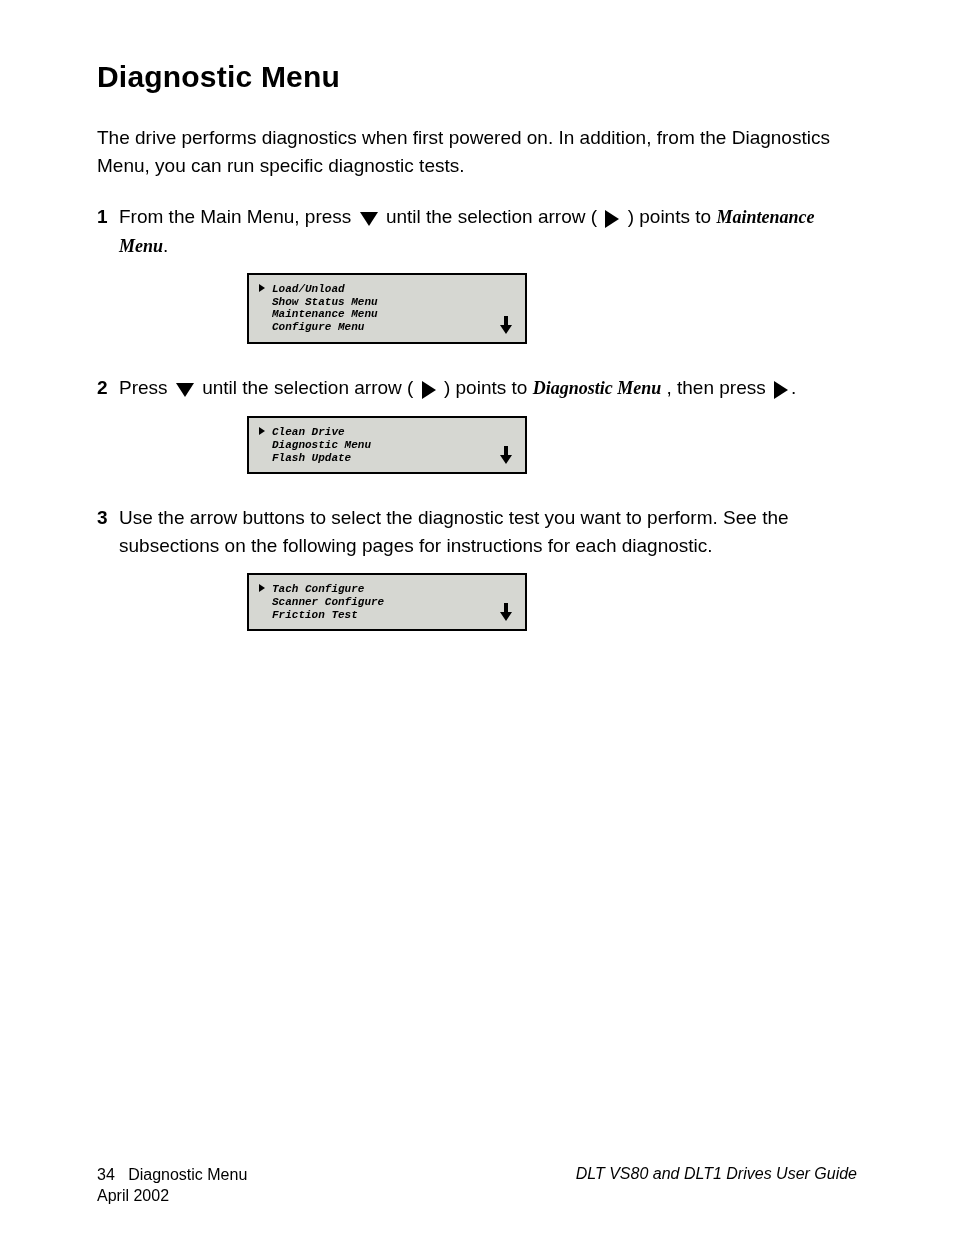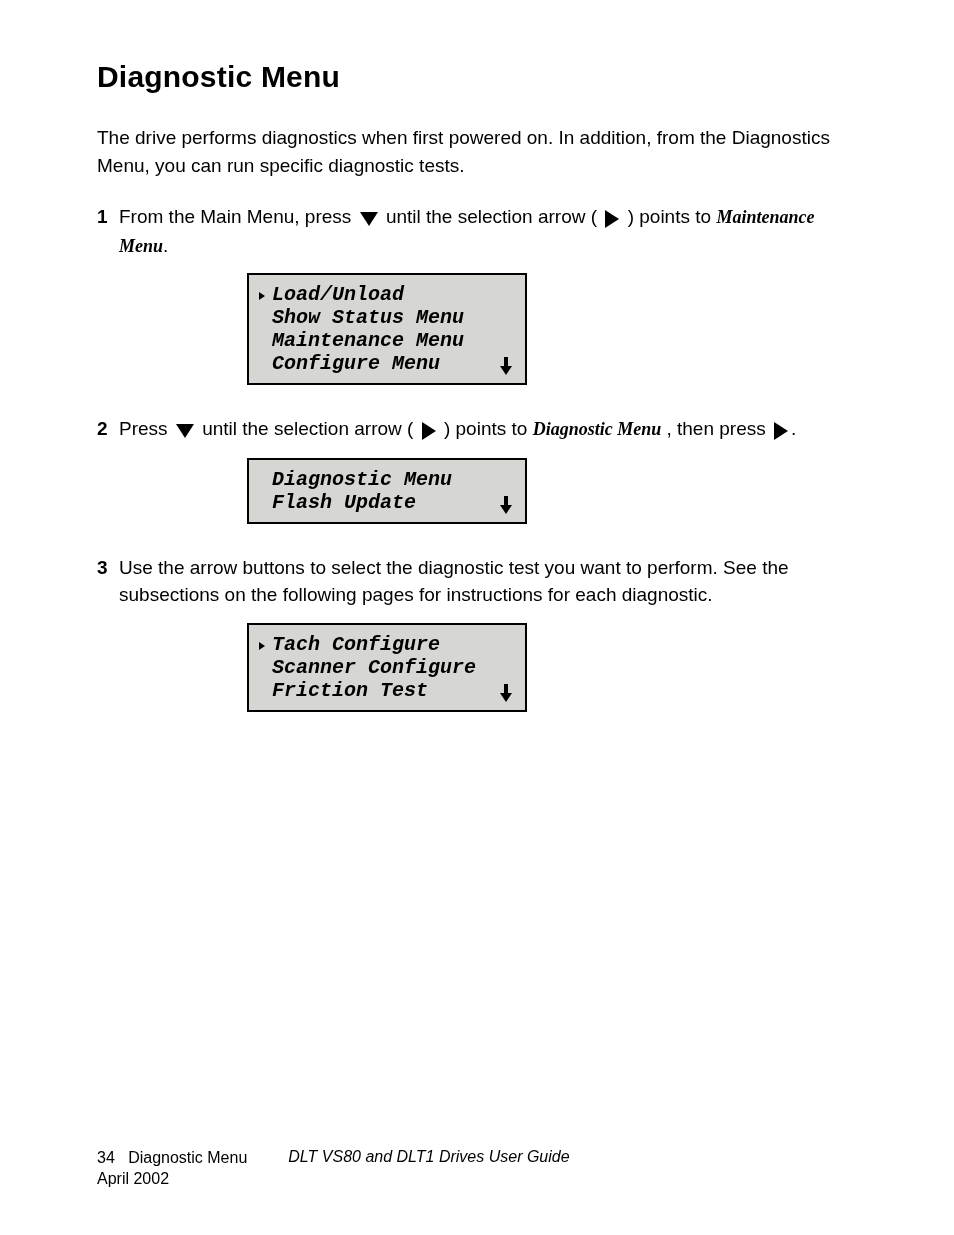--- a/index.html
+++ b/index.html
@@ -65,21 +65,21 @@
     border: 2px solid #000;
     background: #d6d7d2;
     padding: 8px 12px 8px 10px;
     position: relative;
     box-sizing: border-box;
   }
   .lcd-line {
     font-family: "Courier New", Courier, monospace;
     font-style: italic;
     font-weight: 700;
-    font-size: 20px;
+    font-size: 11px;
     line-height: 1.15;
     white-space: pre;
     display: flex;
     align-items: center;
   }
   .lcd-pointer {
     display: inline-block;
     width: 12px;
     text-align: left;
     margin-right: 1px;
@@ -93,26 +93,26 @@
   }
 
   
   .tri-right-sm { width: 0; height: 0; border-left: 6px solid #000; border-top: 4px solid transparent; border-bottom: 4px solid transparent; display:inline-block; }
   .tri-down-lg  { width: 0; height: 0; border-top: 14px solid #000; border-left: 9px solid transparent; border-right: 9px solid transparent; display:inline-block; vertical-align:middle; }
   .tri-right-lg { width: 0; height: 0; border-left: 14px solid #000; border-top: 9px solid transparent; border-bottom: 9px solid transparent; display:inline-block; vertical-align:middle; }
   .arrow-down svg { display:block; }
 
   .footer {
     position: absolute;
-    bottom: 45px;
+    bottom: 28px;
     left: 90px;
     right: 90px;
     display: flex;
+    justify-content: space-between;
     font-size: 16px;
-    gap: 41px;
   }
   .footer-left { text-align: left; line-height: 1.3; }
   .footer-right { font-style: italic; }
 </style>
 </head>
 <body>
 
 <div class="page">
 
   <h1 class="section-heading">Diagnostic Menu</h1>
@@ -167,20 +167,24 @@
       <span>) points to </span>
       <span class="inline-serif">Diagnostic Menu</span>
       <span>, then press </span>
       <span class="tri"><span class="tri-right-lg"></span></span>.
     </span>
   </div>
 
   <div class="panel-wrap">
     <div class="lcd">
       <div class="lcd-line">
+        <span class="lcd-pointer"><span class="tri-right-sm"></span></span>
+        <span>Clean Drive</span>
+      </div>
+      <div class="lcd-line">
         <span class="lcd-pointer"></span>
         <span>Diagnostic Menu</span>
       </div>
       <div class="lcd-line">
         <span class="lcd-pointer"></span>
         <span>Flash Update</span>
       </div>
       <span class="lcd-down arrow-down">
         <svg viewBox="0 0 14 18" width="14" height="18">
             <path d="M5 0h4v9h4l-6 9-6-9h4z" fill="#000"></path>

